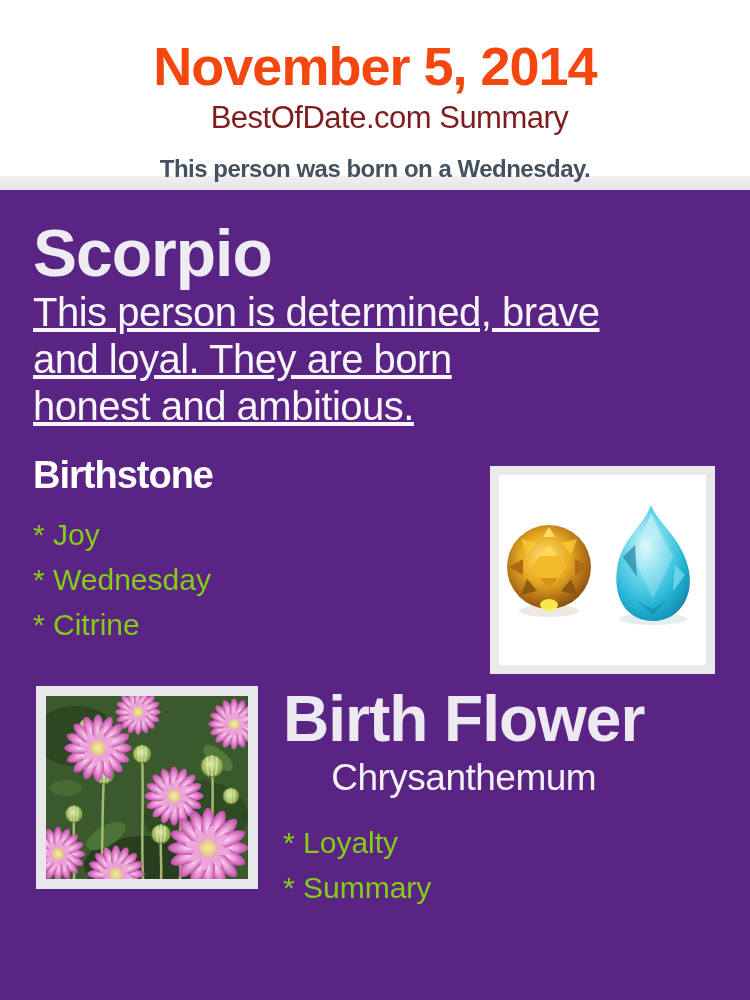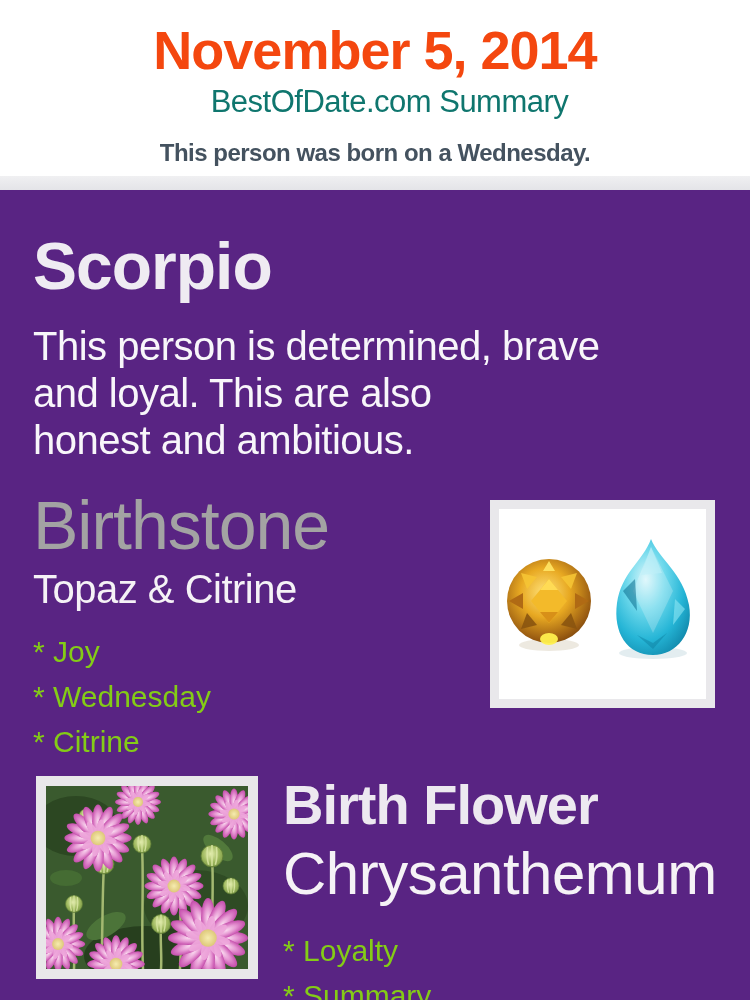--- a/index.html
+++ b/index.html
@@ -4,61 +4,61 @@
 <style>
   html,body{margin:0;padding:0;background:#fff;}
   .card{
     position:relative;width:750px;height:1000px;overflow:hidden;
     font-family:"Liberation Sans","DejaVu Sans",sans-serif;
     background:#fff;
   }
   
   .header{height:176px;background:#ffffff;text-align:center;}
   .h-date{
-    padding-top:22px;font-size:54px;font-weight:700;line-height:1.05;
+    padding-top:38px;font-size:54px;font-weight:700;line-height:1.05;
     color:#F4470F;letter-spacing:-1px;
   }
-  .h-site{margin-top:5px;font-size:31px;font-weight:400;color:#0f766e;line-height:1.15;letter-spacing:-0.5px;margin-left:29px;}
+  .h-site{margin-top:5px;font-size:31px;font-weight:400;color:#7f1d1d;line-height:1.15;letter-spacing:-0.5px;margin-left:29px;}
   .h-weekday{margin-top:20px;font-size:24px;font-weight:700;color:#44525F;line-height:1.15;letter-spacing:-0.5px;}
   
   .divider{height:14px;background:linear-gradient(#F0F0F2,#E4E4E8);}
   
   .main{
     height:810px;background:#592483;color:#F8F6FA;
-    padding:17px 33px;box-sizing:border-box;
+    padding:4px 33px;box-sizing:border-box;
   }
   .sign-name{
     margin:0;padding-top:26px;font-size:66px;font-weight:700;line-height:1.0;
     color:#EFEBF2;letter-spacing:-1px;
   }
-  .sign-desc{margin-top:24px;}
+  .sign-desc{margin-top:3px;text-decoration:underline;}
   .sign-desc-line{font-size:40px;line-height:47px;color:#F8F6FA;letter-spacing:-0.5px;}
   
   .section-birthstone{display:flex;align-items:flex-start;margin-top:26px;}
   .bs-text{width:457px;}
   .sec-heading{
-    margin:0;font-size:68px;font-weight:400;line-height:1.05;color:#a3a3a3;letter-spacing:-1px;
+    margin:0;font-size:38px;font-weight:700;line-height:1.05;color:#ffffff;letter-spacing:-1px;
   }
   .sec-sub{margin-top:4px;font-size:40px;line-height:1.2;color:#F5F2F6;letter-spacing:-0.5px;}
   .traits{margin-top:16px;}
   .trait-line{font-size:30px;line-height:45px;color:#84cc16;}
   
   .gem-panel{
     margin-top:10px;width:207px;height:190px;background:#ffffff;
     border:9px solid #E9E8EB;flex:0 0 auto;
   }
   
   .section-flower{display:flex;align-items:flex-start;margin-top:12px;}
   .flower-panel{
     margin-left:3px;width:202px;height:183px;background:#2F4B24;
     border:10px solid #E8E7E9;flex:0 0 auto;
   }
   .bf-text{margin-left:25px;padding-top:0;}
-  .bf-heading{margin:0;font-size:56px;font-weight:700;line-height:1.05;color:#EDE9F0;letter-spacing:-1px;}
-  .bf-sub{margin-top:4px;font-size:60px;line-height:1.15;color:#F5F2F6;letter-spacing:-0.5px;text-align:center;}
+  .bf-heading{margin:0;font-size:64px;font-weight:700;line-height:1.05;color:#EDE9F0;letter-spacing:-1px;}
+  .bf-sub{margin-top:4px;font-size:37px;line-height:1.15;color:#F5F2F6;letter-spacing:-0.5px;text-align:center;}
   .bf-traits{margin-top:20px;}
   svg{display:block;}
 </style>
 </head>
 <body>
 
 <div class="card">
 
   <div class="header">
     <div class="h-date">November 5, 2014</div>
@@ -66,28 +66,27 @@
     <div class="h-weekday">This person was born on a Wednesday.</div>
   </div>
 
   <div class="divider"></div>
 
   <div class="main">
 
     <h1 class="sign-name">Scorpio</h1>
     <div class="sign-desc">
       <div class="sign-desc-line">This person is determined, brave</div>
-      <div class="sign-desc-line">and loyal. This are also</div>
+      <div class="sign-desc-line">and loyal. They are born</div>
       <div class="sign-desc-line">honest and ambitious.</div>
     </div>
 
     <div class="section-birthstone">
       <div class="bs-text">
         <h2 class="sec-heading">Birthstone</h2>
-        <div class="sec-sub">Topaz &amp; Citrine</div>
         <div class="traits">
           <div class="trait-line">* Joy</div>
           <div class="trait-line">* Wednesday</div>
           <div class="trait-line">* Citrine</div>
         </div>
       </div>
 
       <div class="gem-panel">
         <svg width="207" height="190" viewBox="0 0 207 190">
           <defs>

